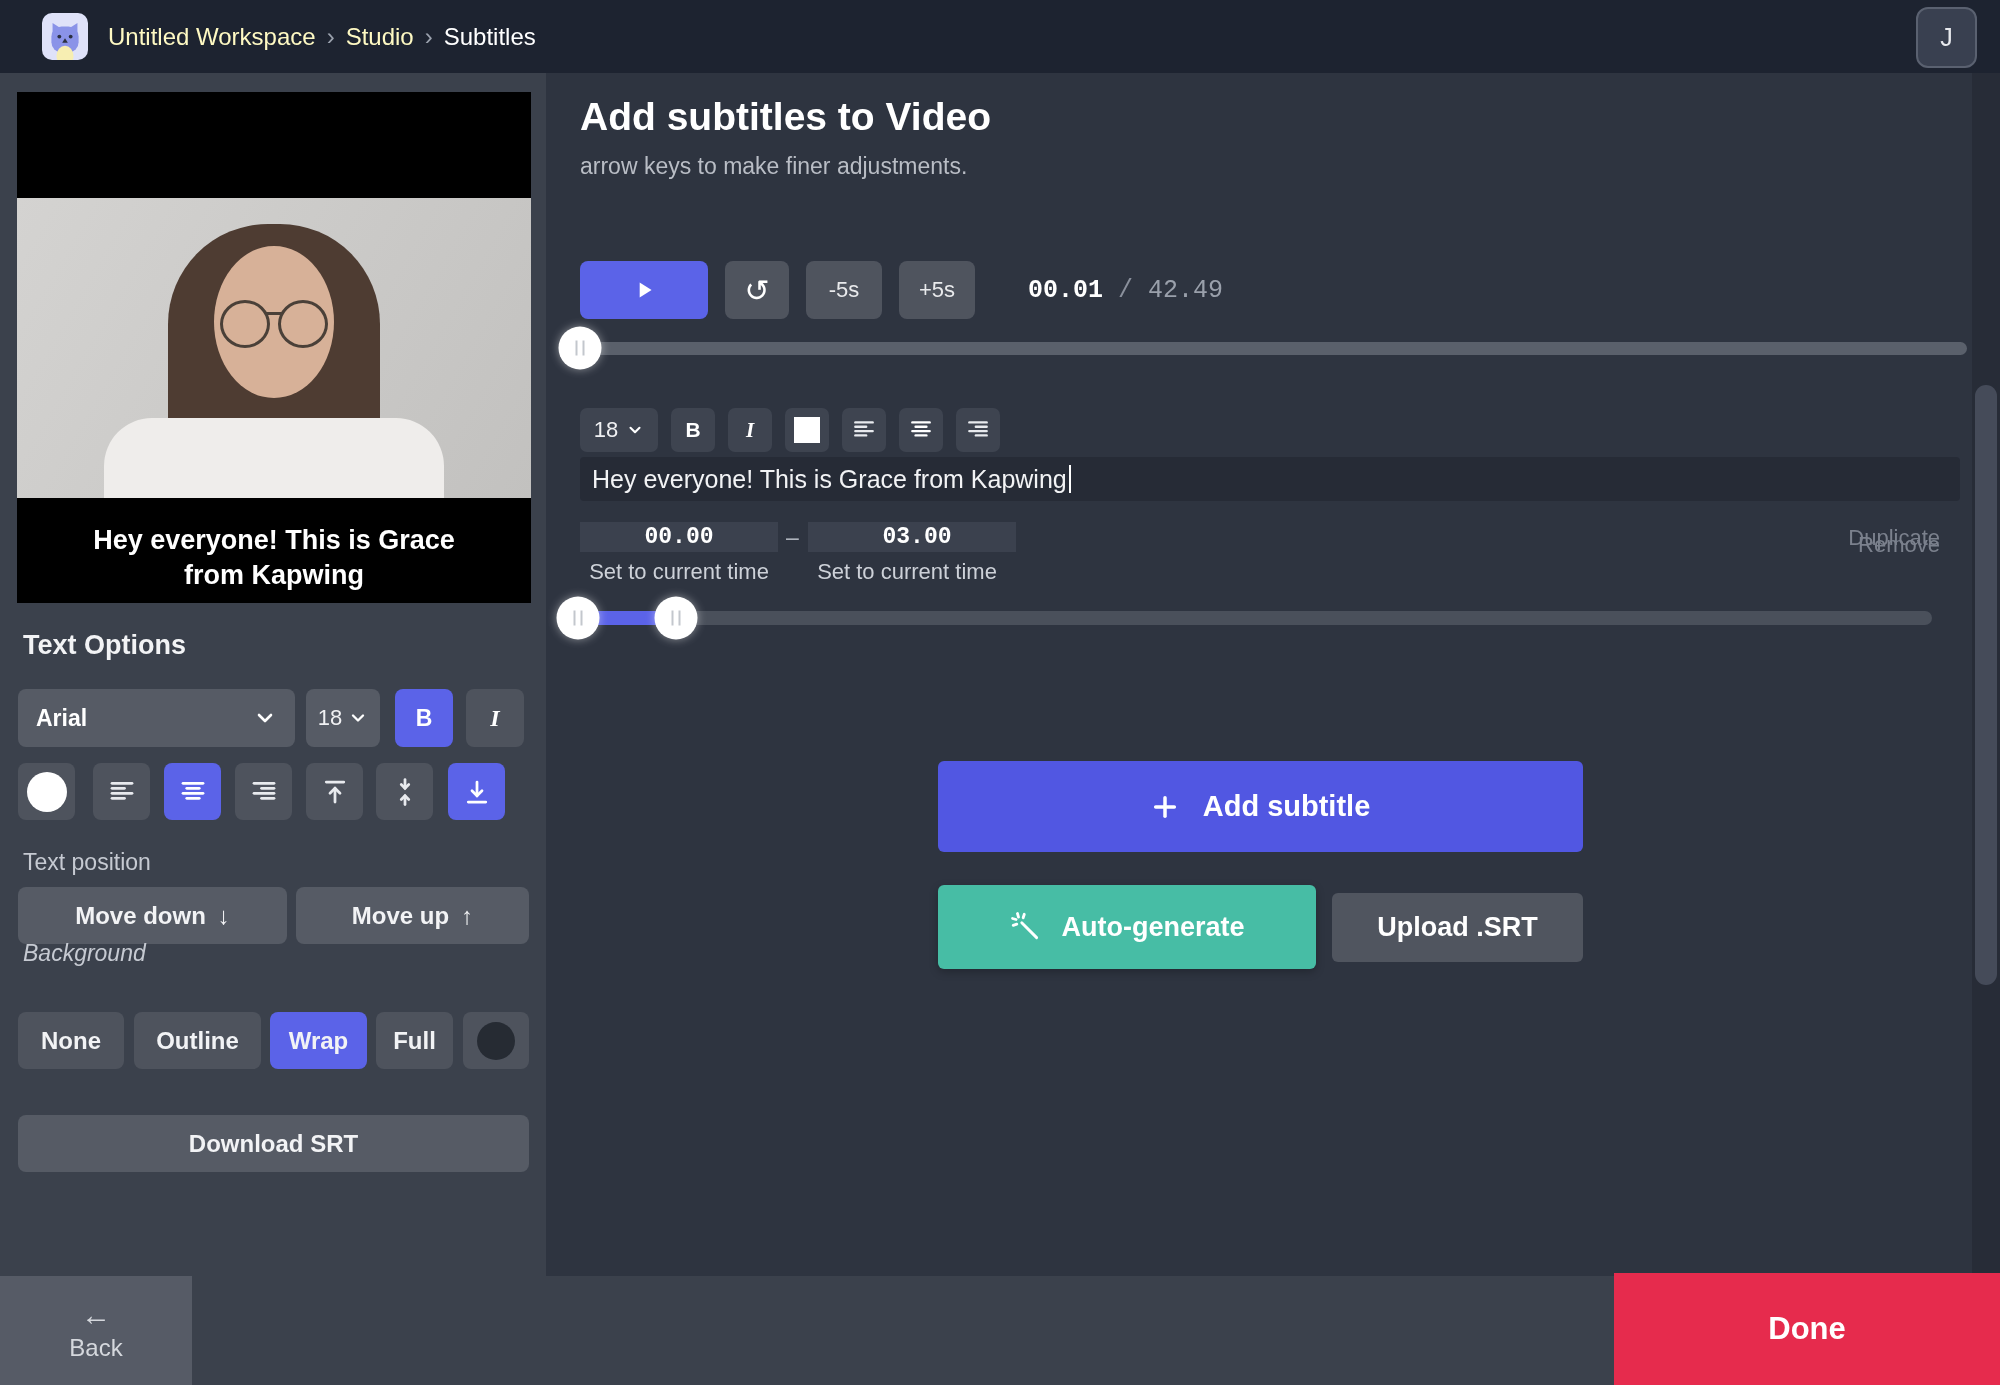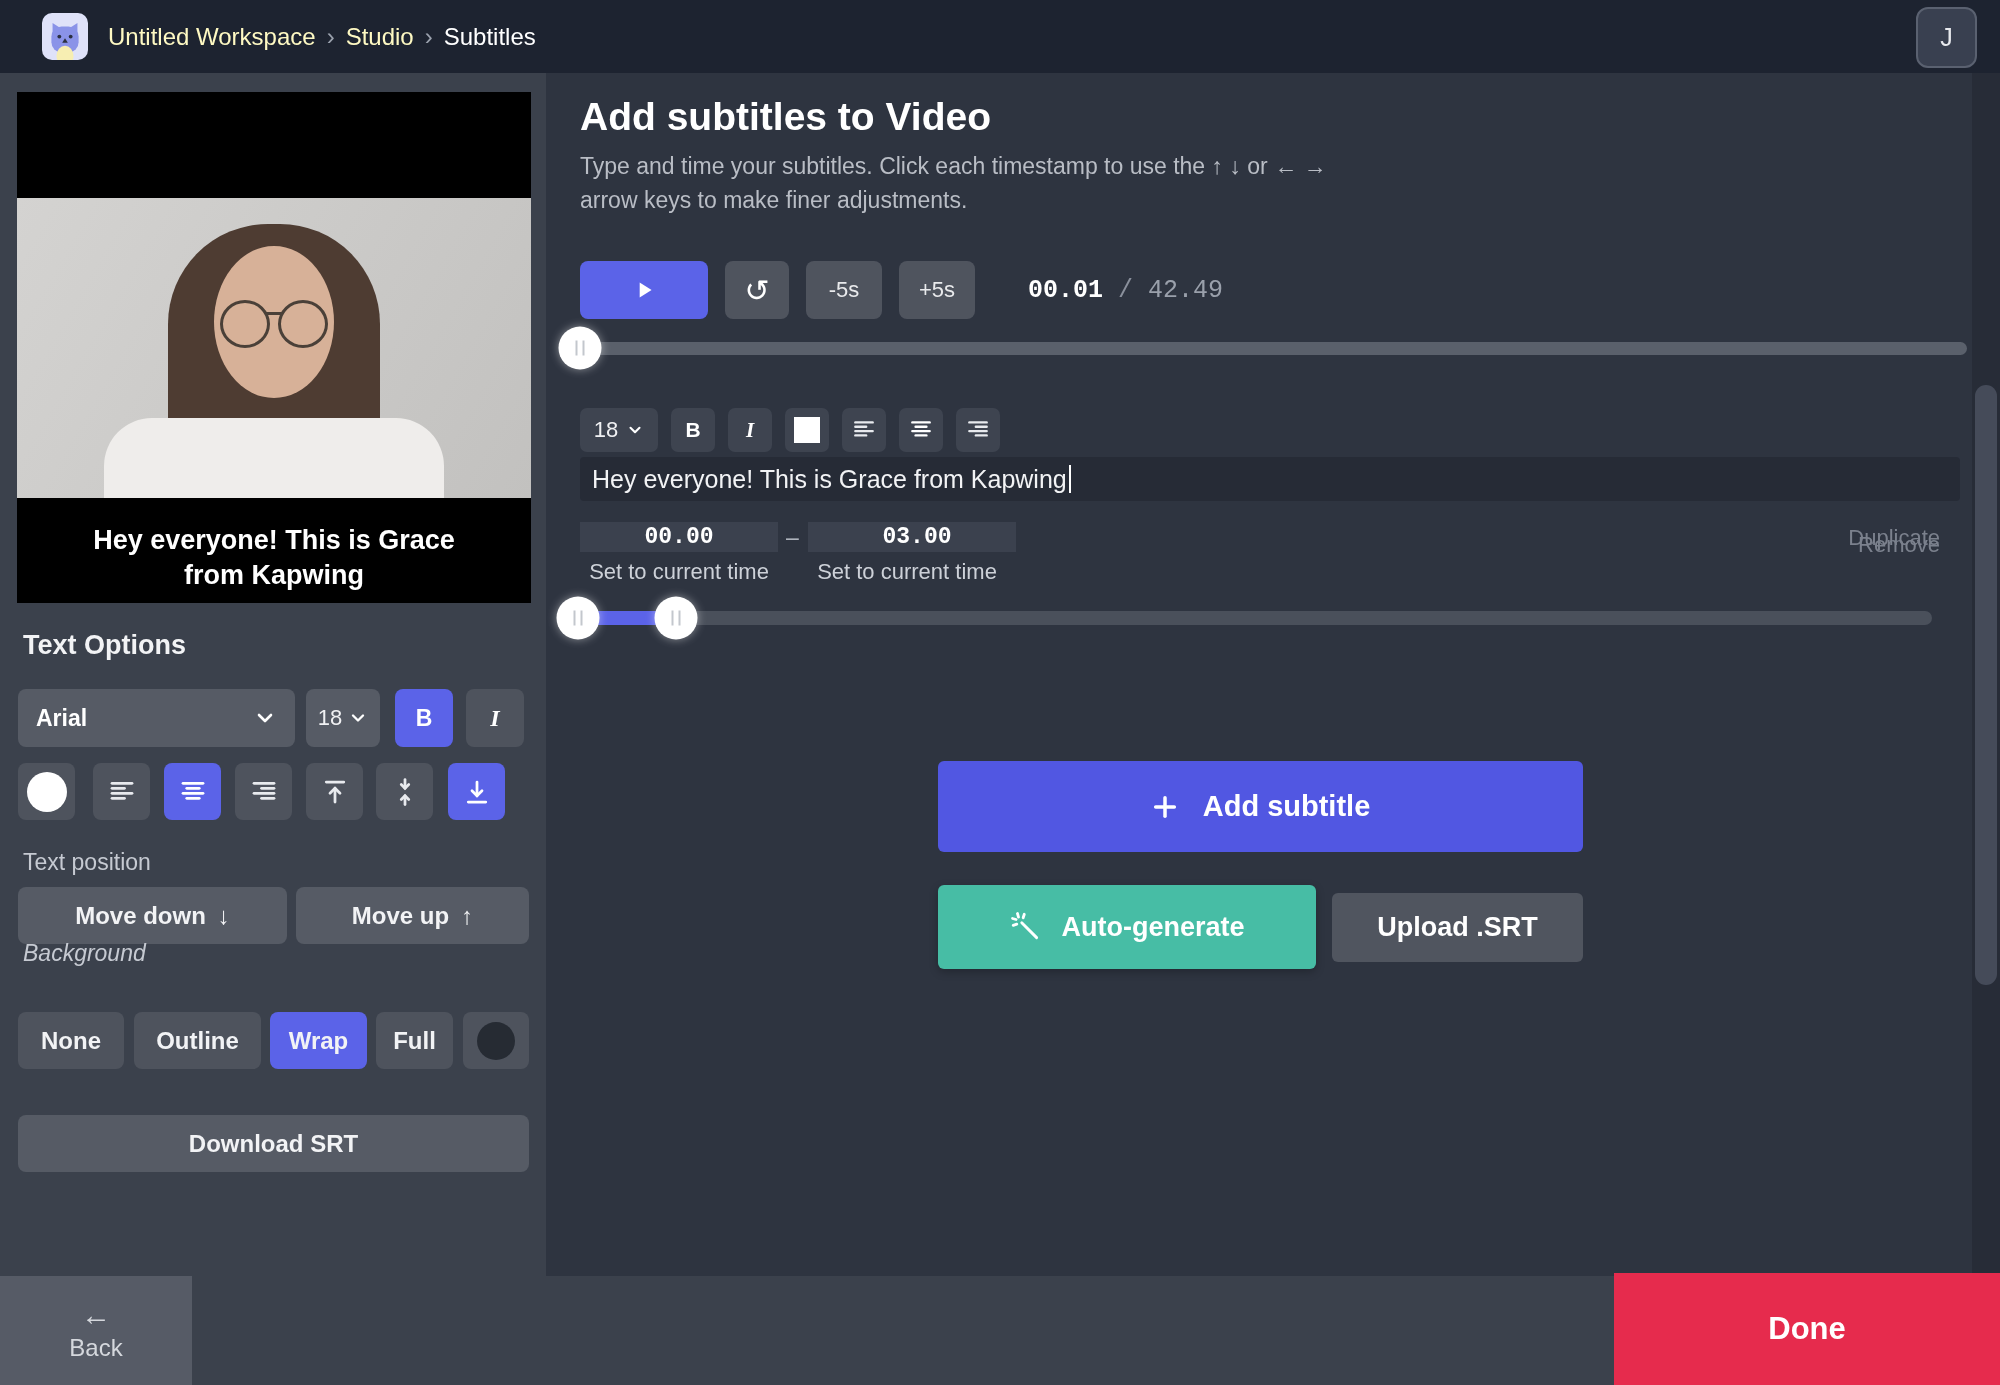--- a/index.html
+++ b/index.html
@@ -244,21 +244,20 @@
   </div>
 
   <div class="sbtn gray1 dl-btn">
     <span>Download SRT</span>
   </div>
 </div>
 
 <div class="main">
   <div class="h1">Add subtitles to Video</div>
   <div class="desc">
-    <div>Type and time your subtitles. Click each timestamp to use the ↑ ↓ or ← →</div>
     <div>arrow keys to make finer adjustments.</div>
   </div>
 
   <div class="controls">
     <div class="cbtn play">
       <svg width="26" height="26" viewBox="0 0 24 24">
           <polygon points="8,5 19,12 8,19" fill="#fff"></polygon>
         </svg>
     </div>
     <div class="cbtn cgray restart">

